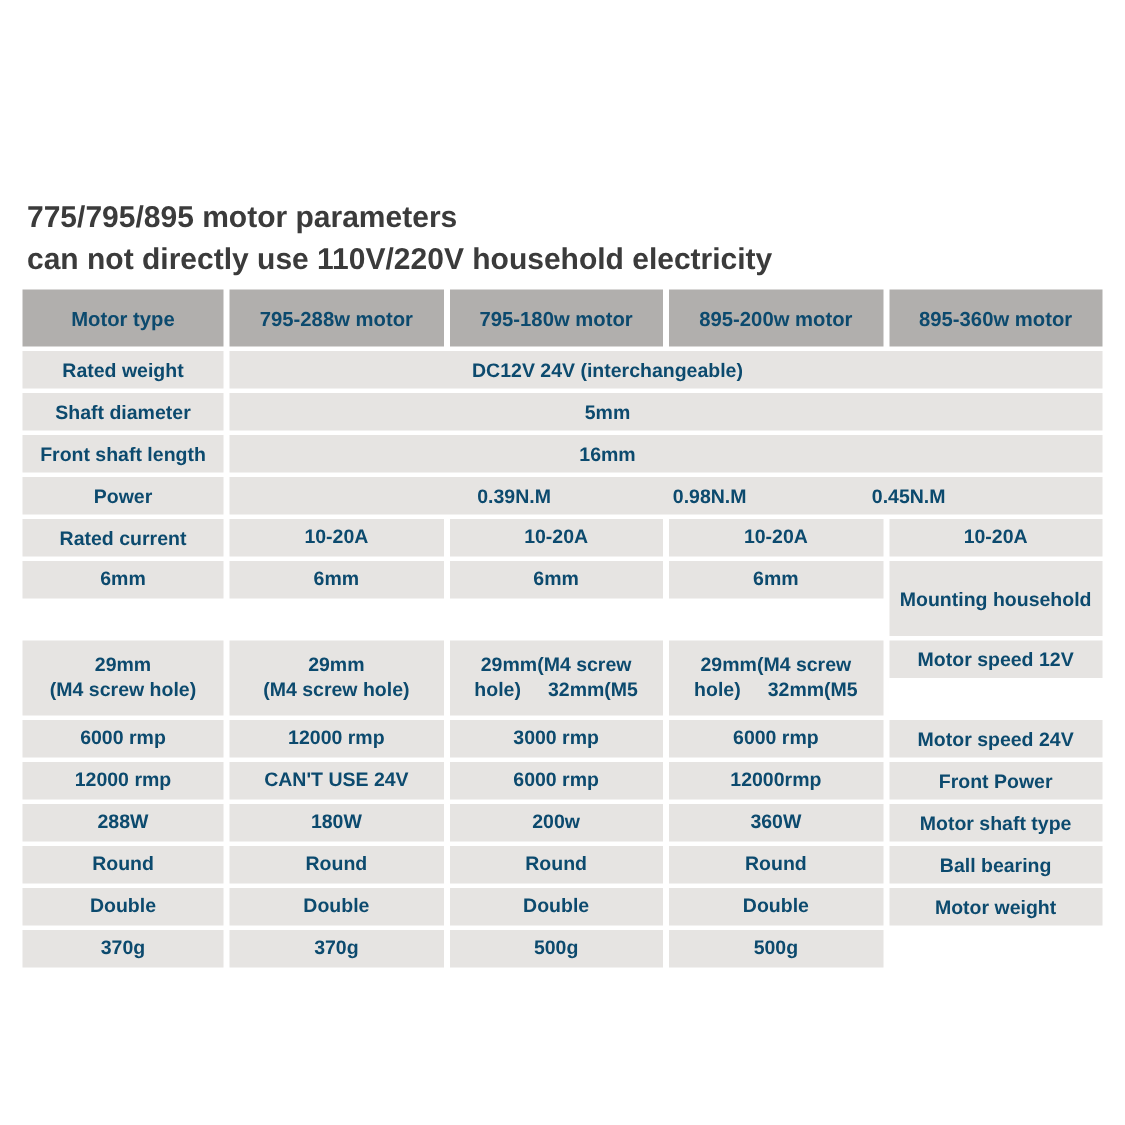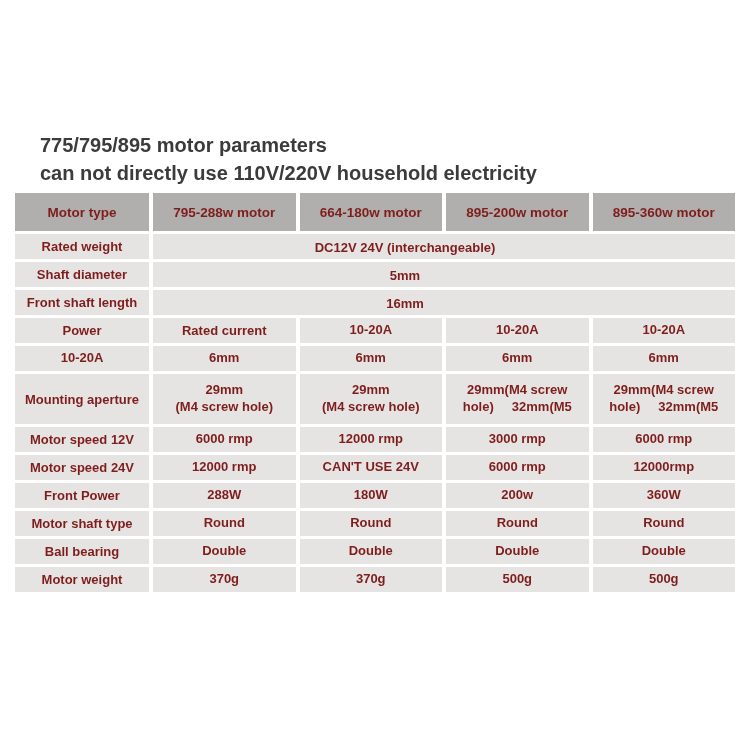--- a/index.html
+++ b/index.html
@@ -14,21 +14,20 @@
   .page {
     position: relative;
     width: 750px;
     height: 750px;
     background: #ffffff;
   }
   .titles {
     position: absolute;
     left: 18px;
     top: 131px;
-    margin-left: 22px;
   }
   .title, .subtitle {
     font-size: 20px;
     font-weight: 700;
     color: #3b3b3b;
     line-height: 28px;
     letter-spacing: 0px;
     white-space: nowrap;
   }
   #spec-table {
@@ -36,21 +35,21 @@
     left: 15px;
     top: 193px;
     width: 720px;
     display: grid;
     grid-template-columns: 134px repeat(4, 1fr);
     column-gap: 4px;
     row-gap: 3px;
   }
   .cell {
     background: #e6e4e2;
-    color: #7f1d1d;
+    color: #0c4a6e;
     font-size: 13px;
     font-weight: 700;
     height: 25px;
     display: flex;
     flex-direction: column;
     align-items: center;
     justify-content: center;
     text-align: center;
     overflow: hidden;
   }
@@ -87,36 +86,41 @@
 <body>
 
 <div class="page">
   <div class="titles">
     <div class="title">775/795/895 motor parameters</div>
     <div class="subtitle">can not directly use 110V/220V household electricity</div>
   </div>
   <div id="spec-table">
       <div class="cell head">Motor type</div>
       <div class="cell head">795-288w motor</div>
-      <div class="cell head">664-180w motor</div>
+      <div class="cell head">795-180w motor</div>
       <div class="cell head">895-200w motor</div>
       <div class="cell head">895-360w motor</div>
       <div class="cell label">Rated weight</div>
       <div class="cell merged">
         <span class="off">DC12V  24V (interchangeable)</span>
       </div>
       <div class="cell label">Shaft diameter</div>
       <div class="cell merged">
         <span class="off">5mm</span>
       </div>
       <div class="cell label">Front shaft length</div>
       <div class="cell merged">
         <span class="off">16mm</span>
       </div>
       <div class="cell label">Power</div>
+      <div class="cell merged">
+        <span class="p0">0.39N.M</span>
+        <span class="p1">0.98N.M</span>
+        <span class="p2">0.45N.M</span>
+      </div>
       <div class="cell label">Rated current</div>
       <div class="cell">
         <div class="cell-line">10-20A</div>
       </div>
       <div class="cell">
         <div class="cell-line">10-20A</div>
       </div>
       <div class="cell">
         <div class="cell-line">10-20A</div>
       </div>
@@ -128,21 +132,21 @@
       </div>
       <div class="cell">
         <div class="cell-line">6mm</div>
       </div>
       <div class="cell">
         <div class="cell-line">6mm</div>
       </div>
       <div class="cell">
         <div class="cell-line">6mm</div>
       </div>
-      <div class="cell label tall">Mounting aperture</div>
+      <div class="cell label tall">Mounting household</div>
       <div class="cell tall">
         <div class="cell-line">29mm</div>
         <div class="cell-line">(M4 screw hole)</div>
       </div>
       <div class="cell tall">
         <div class="cell-line">29mm</div>
         <div class="cell-line">(M4 screw hole)</div>
       </div>
       <div class="cell tall">
         <div class="cell-line">29mm(M4 screw</div>

